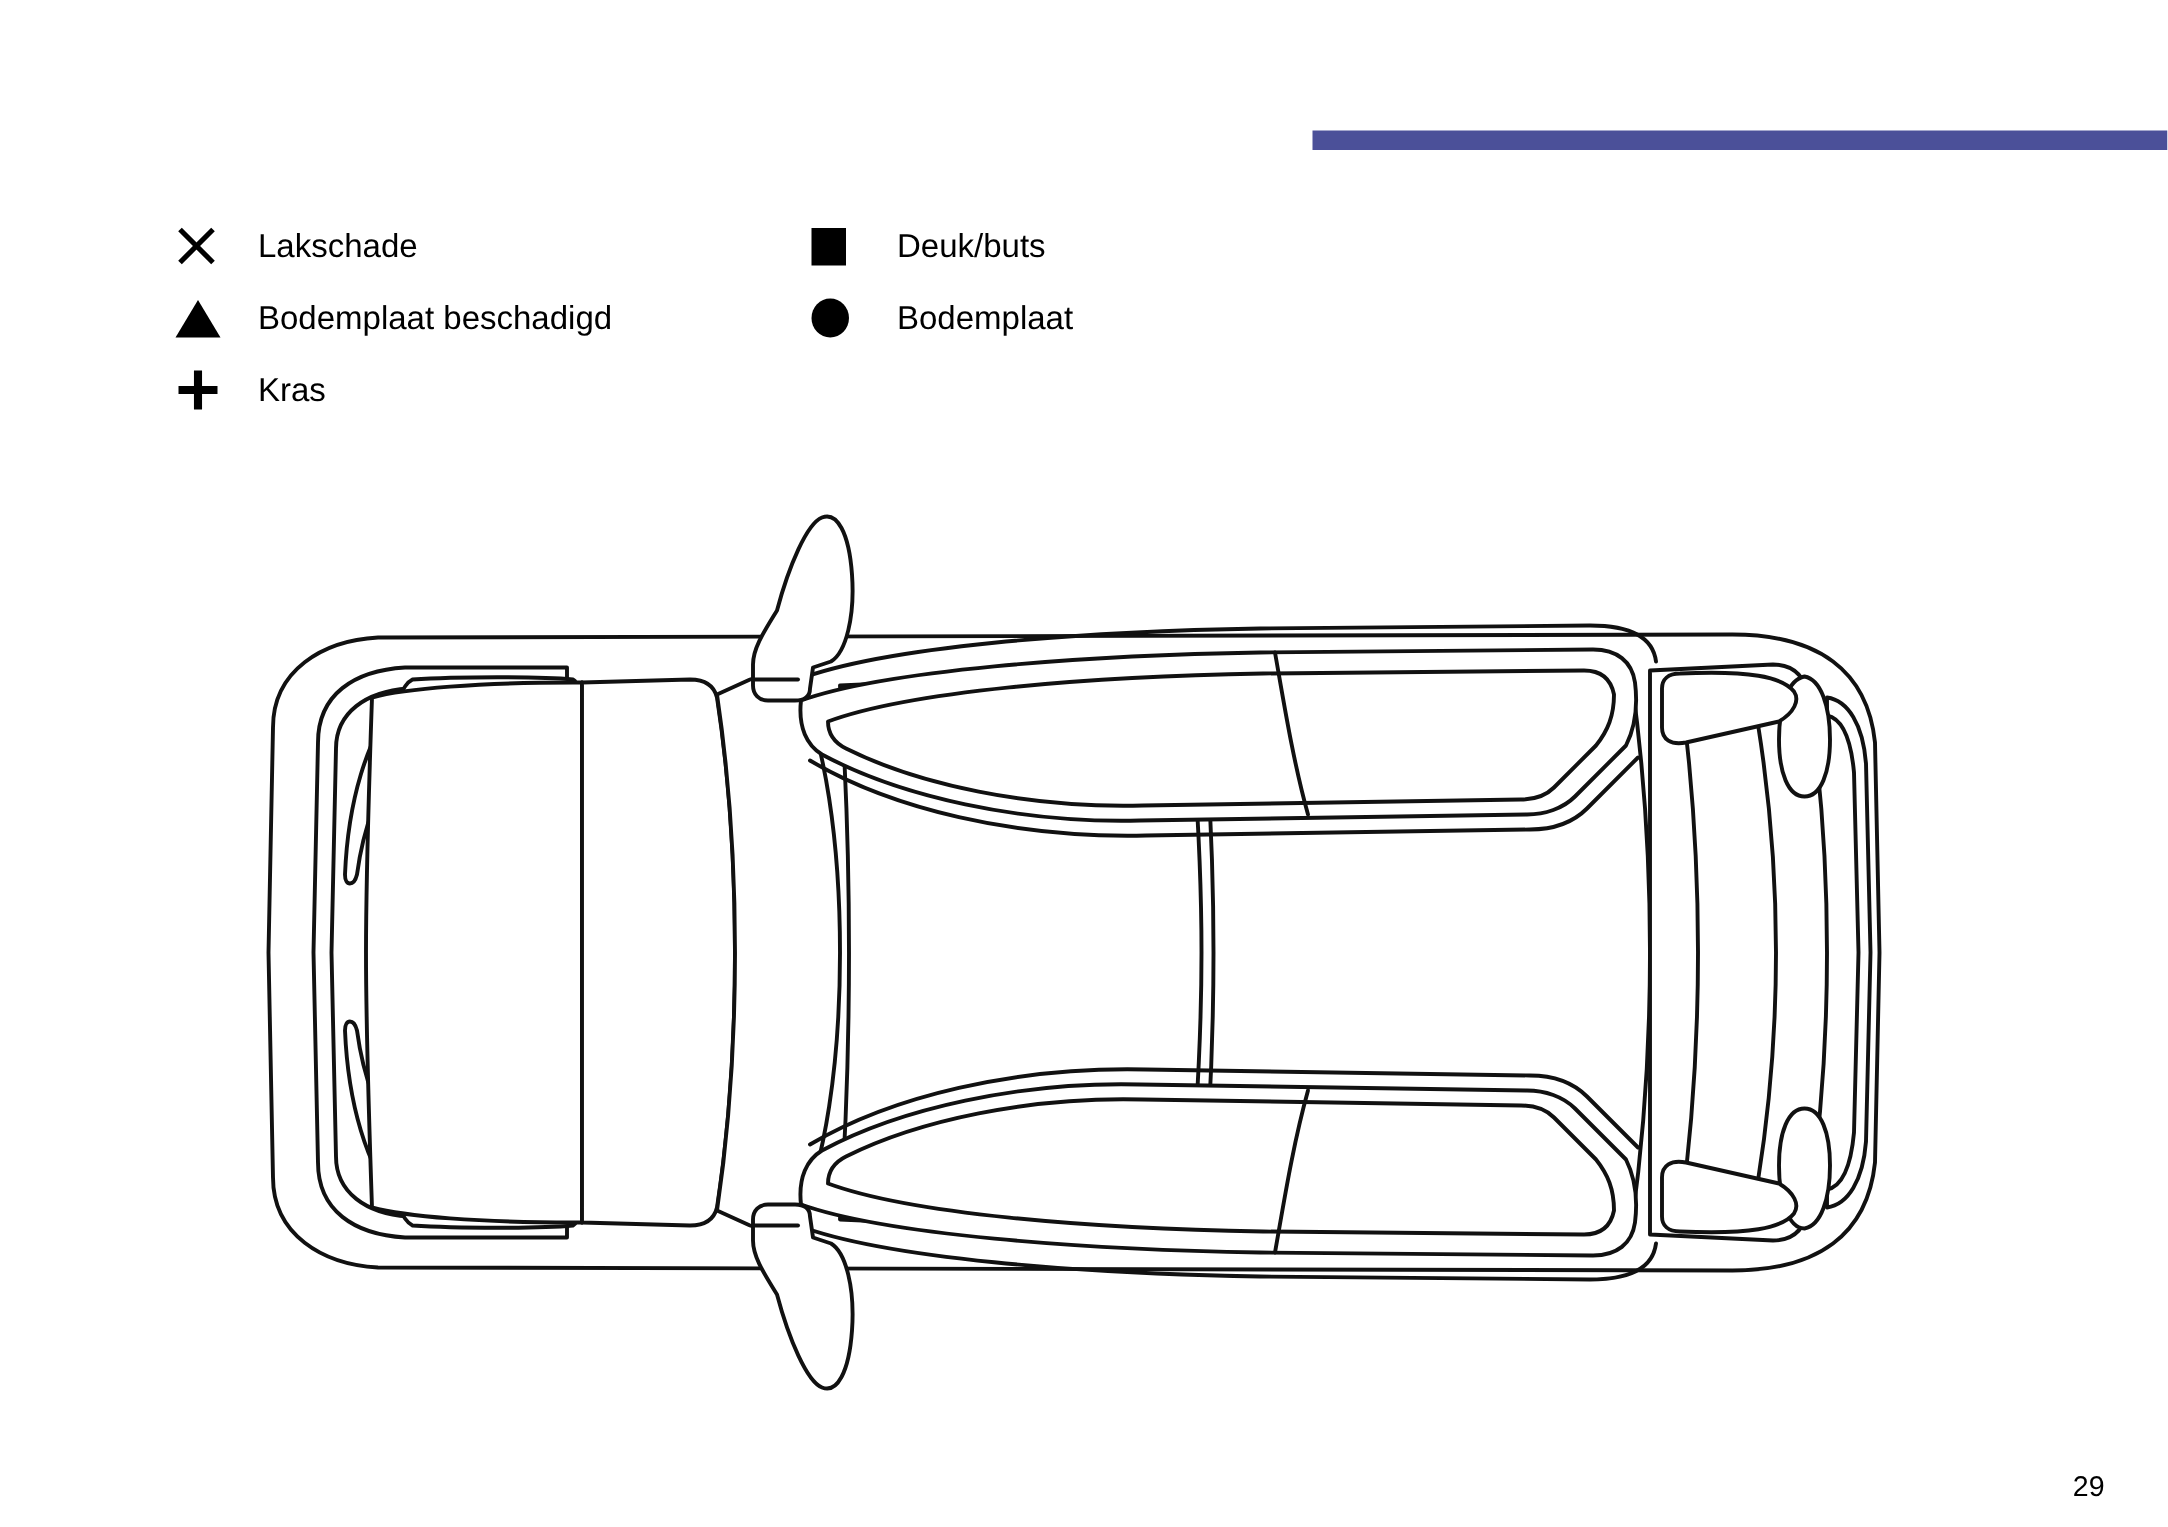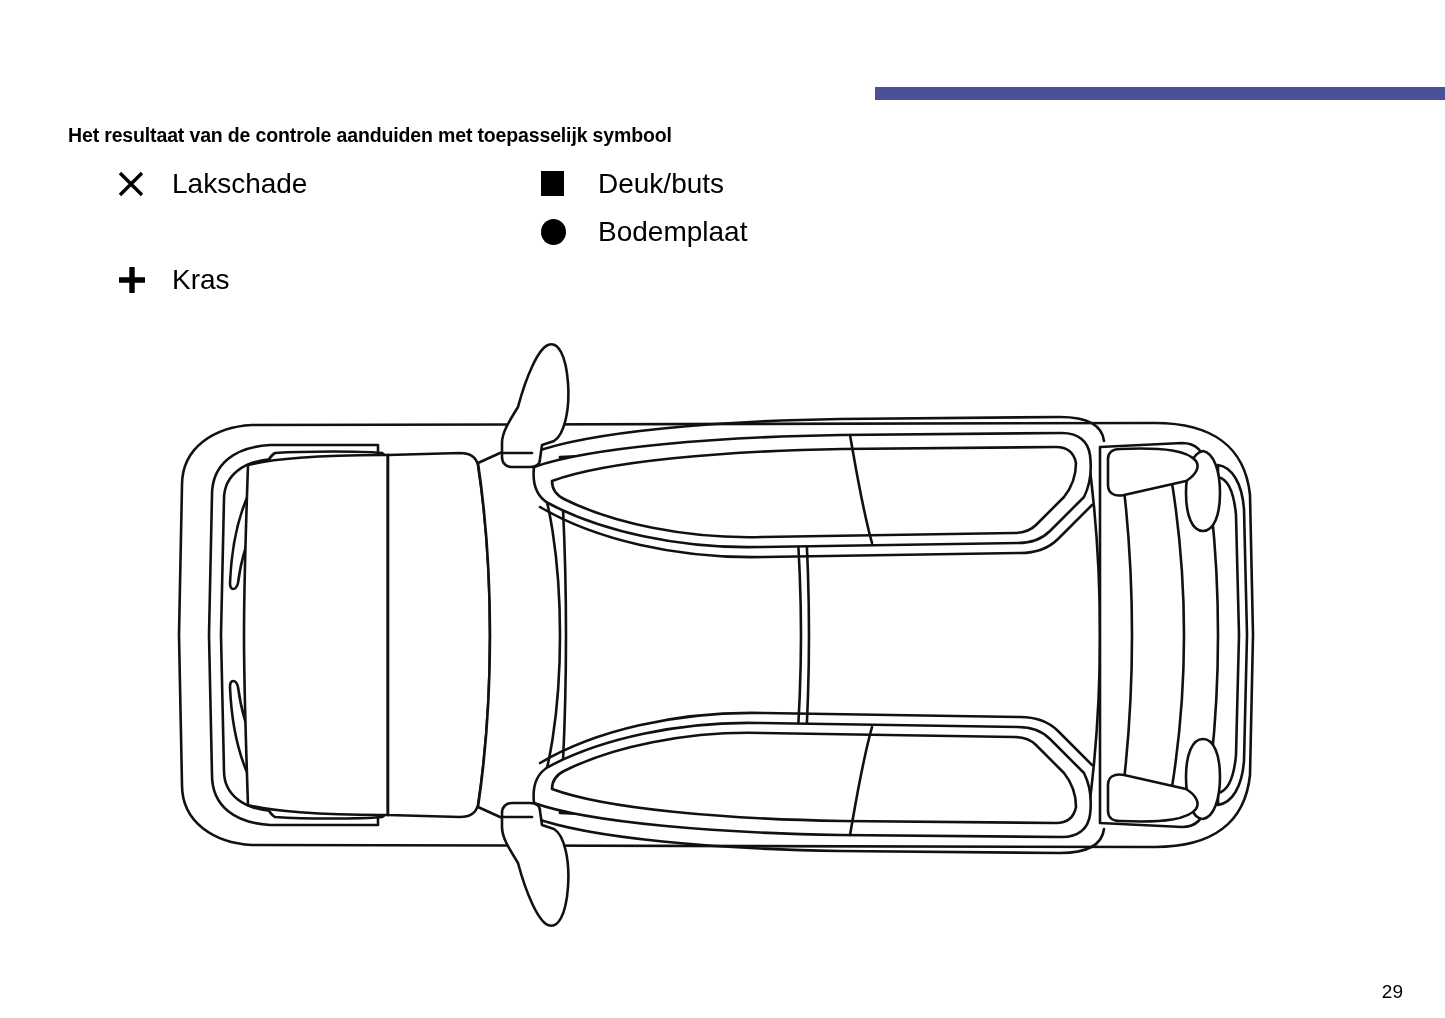--- a/index.html
+++ b/index.html
@@ -79,21 +79,21 @@
 
   .legend-symbol {
     width: 40px;
     height: 34px;
     display: flex;
     align-items: center;
     justify-content: flex-start;
     flex: 0 0 auto;
   }
   .legend-label {
-    font-size: 28px;
+    font-size: 22px;
     line-height: 1;
     white-space: nowrap;
     margin-left: 15px;
   }
   .legend-row.c2 .legend-label { margin-left: 17px; text-align: center; }
 
   
   .sym-x { display: block; }
   .sym-tri {
     width: 0; height: 0;
@@ -144,33 +144,38 @@
 </style>
 </head>
 <body>
 
 <div class="page-header">
   <div class="header-rule"></div>
 </div>
 
 <div class="legend-block">
 
-  <div class="legend-heading">Het resultaat van de controle aanduiden met toepasselijk symbool</div>
 
   <div class="legend-grid">
 
     <div class="legend-row c1 r1">
       <span class="legend-symbol">
         <svg class="sym-x" width="28" height="28" viewBox="0 0 28 28" aria-hidden="true">
           <path d="M3 3 L25 25 M25 3 L3 25" fill="none" stroke="#000" stroke-width="3.4" stroke-linecap="butt"></path>
         </svg>
       </span>
       <span class="legend-label">Lakschade</span>
     </div>
 
+    <div class="legend-row c1 r2">
+      <span class="legend-symbol">
+        <span class="sym-tri"></span>
+      </span>
+      <span class="legend-label">Bodemplaat beschadigd</span>
+    </div>
 
     <div class="legend-row c1 r3">
       <span class="legend-symbol">
         <svg class="sym-plus" width="30" height="30" viewBox="0 0 30 30" aria-hidden="true">
           <path d="M15 2 L15 28 M2 15 L28 15" fill="none" stroke="#000" stroke-width="5.4" stroke-linecap="butt"></path>
         </svg>
       </span>
       <span class="legend-label">Kras</span>
     </div>
 

